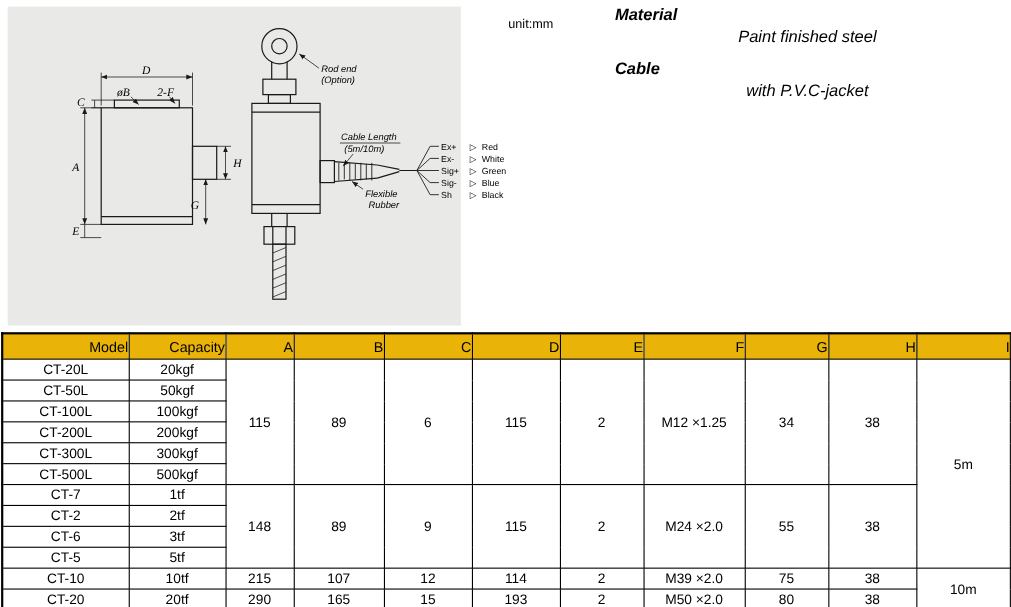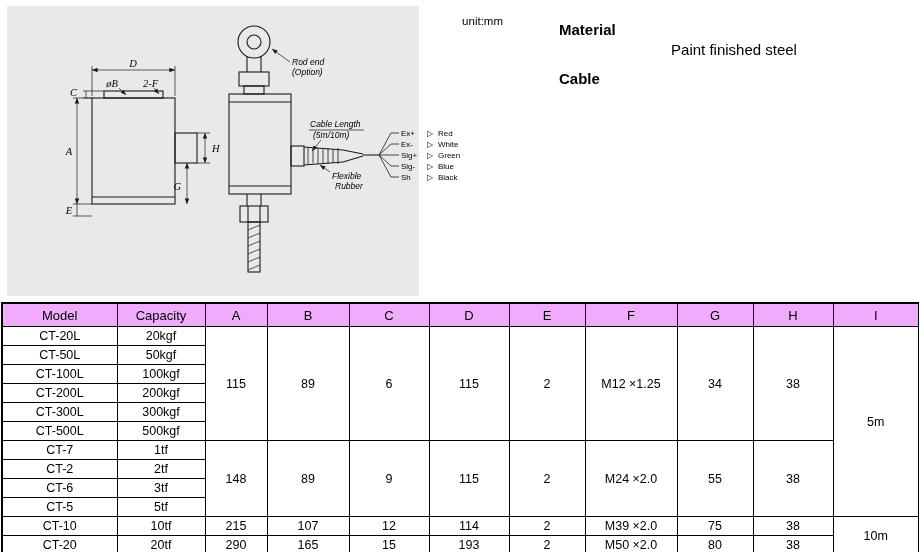--- a/index.html
+++ b/index.html
@@ -4,36 +4,36 @@
 <style>
   html,body{margin:0;padding:0;}
   body{
     width:919px;height:552px;position:relative;background:#ffffff;
     font-family:"Liberation Sans",sans-serif;color:#000;
   }
   .drawing-panel{
     position:absolute;left:7px;top:6px;width:412px;height:290px;
     background:#e9e9e7;
   }
-  .info-block{position:absolute;left:559px;top:20px;width:350px;}
+  .info-block{position:absolute;left:559px;top:4px;width:350px;font-style:italic;}
   .info-title{font-size:15px;font-weight:bold;line-height:20px;}
   .info-text{font-size:15px;line-height:20px;text-align:center;}
   .info-gap{height:9px;}
 
   table.spec{
     position:absolute;left:1px;top:302px;width:917px;
     border-collapse:collapse;table-layout:fixed;
     font-size:12.5px;border:2px solid #000;
   }
   table.spec th,table.spec td{
     border:1px solid #000;text-align:center;vertical-align:middle;
     padding:0;overflow:hidden;white-space:nowrap;
   }
   table.spec thead th{
-    background:#f0abfc;font-weight:normal;font-size:13px;height:22px;
+    background:#eab308;font-weight:normal;font-size:13px;height:22px;text-align:right;
   }
   table.spec tbody td{height:18px;}
 
   
   .t-dim{font:italic 10.5px "Liberation Serif",serif;fill:#000;stroke:none;}
   .t-ann{font:italic 8.5px "Liberation Sans",sans-serif;fill:#000;stroke:none;}
   .t-wire{font:8px "Liberation Sans",sans-serif;fill:#000;stroke:none;}
   .t-unit{font:11.5px "Liberation Sans",sans-serif;fill:#000;stroke:none;}
 </style>
 </head>
@@ -169,20 +169,21 @@
     <text class="t-ann" x="325" y="173">Flexible</text>
     <text class="t-ann" x="328" y="183">Rubber</text>
   </svg>
 </div>
 
 <div class="info-block">
   <div class="info-title">Material</div>
   <div class="info-text">Paint finished steel</div>
   <div class="info-gap"></div>
   <div class="info-title">Cable</div>
+  <div class="info-text">with P.V.C-jacket</div>
 </div>
 
 <table class="spec">
   <colgroup>
     <col style="width:115px">
       <col style="width:88px">
       <col style="width:62px">
       <col style="width:82px">
     <col style="width:80px">
       <col style="width:80px">

